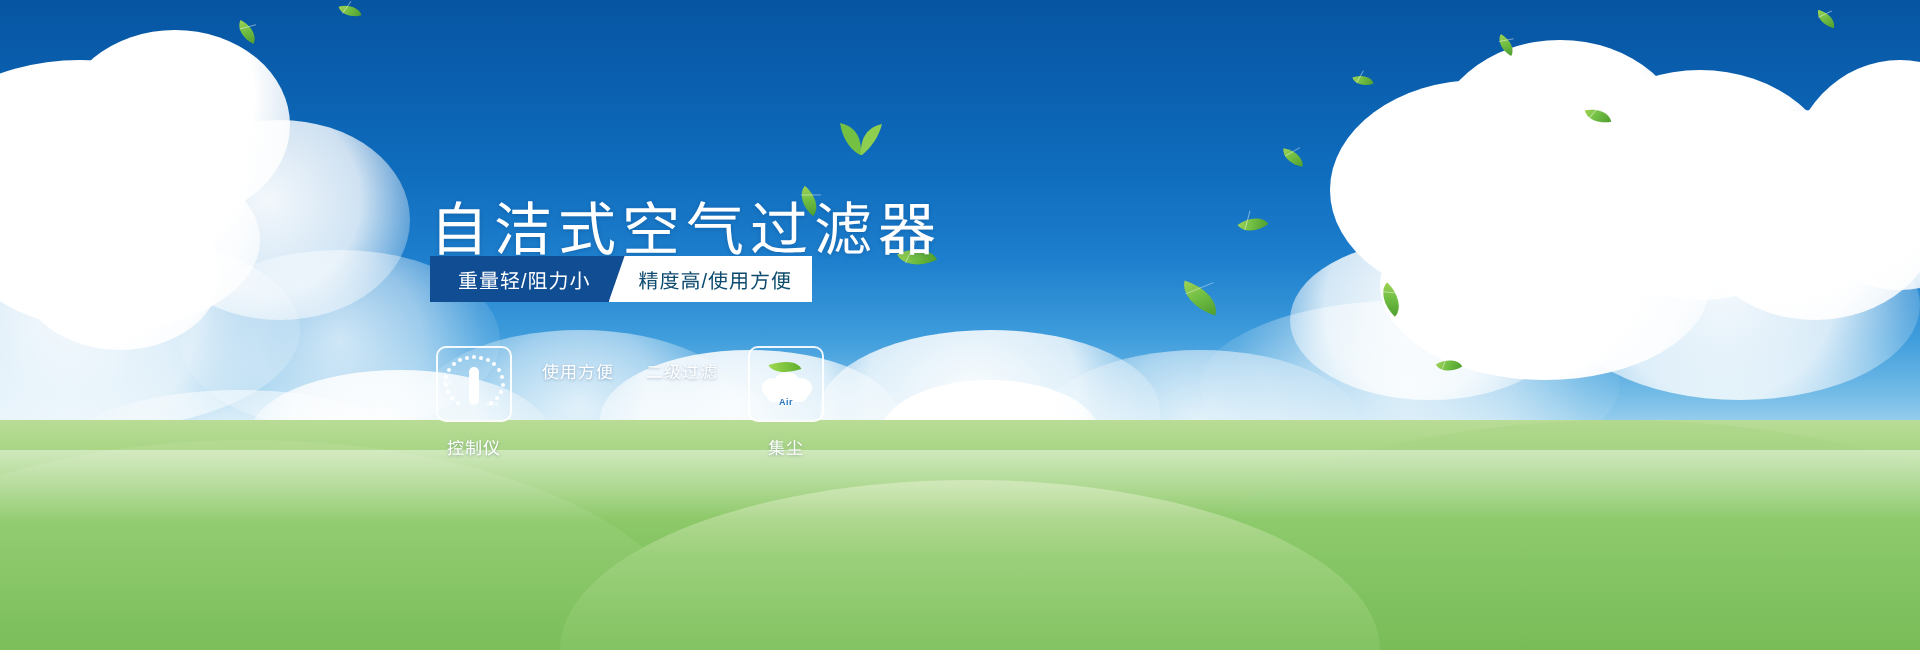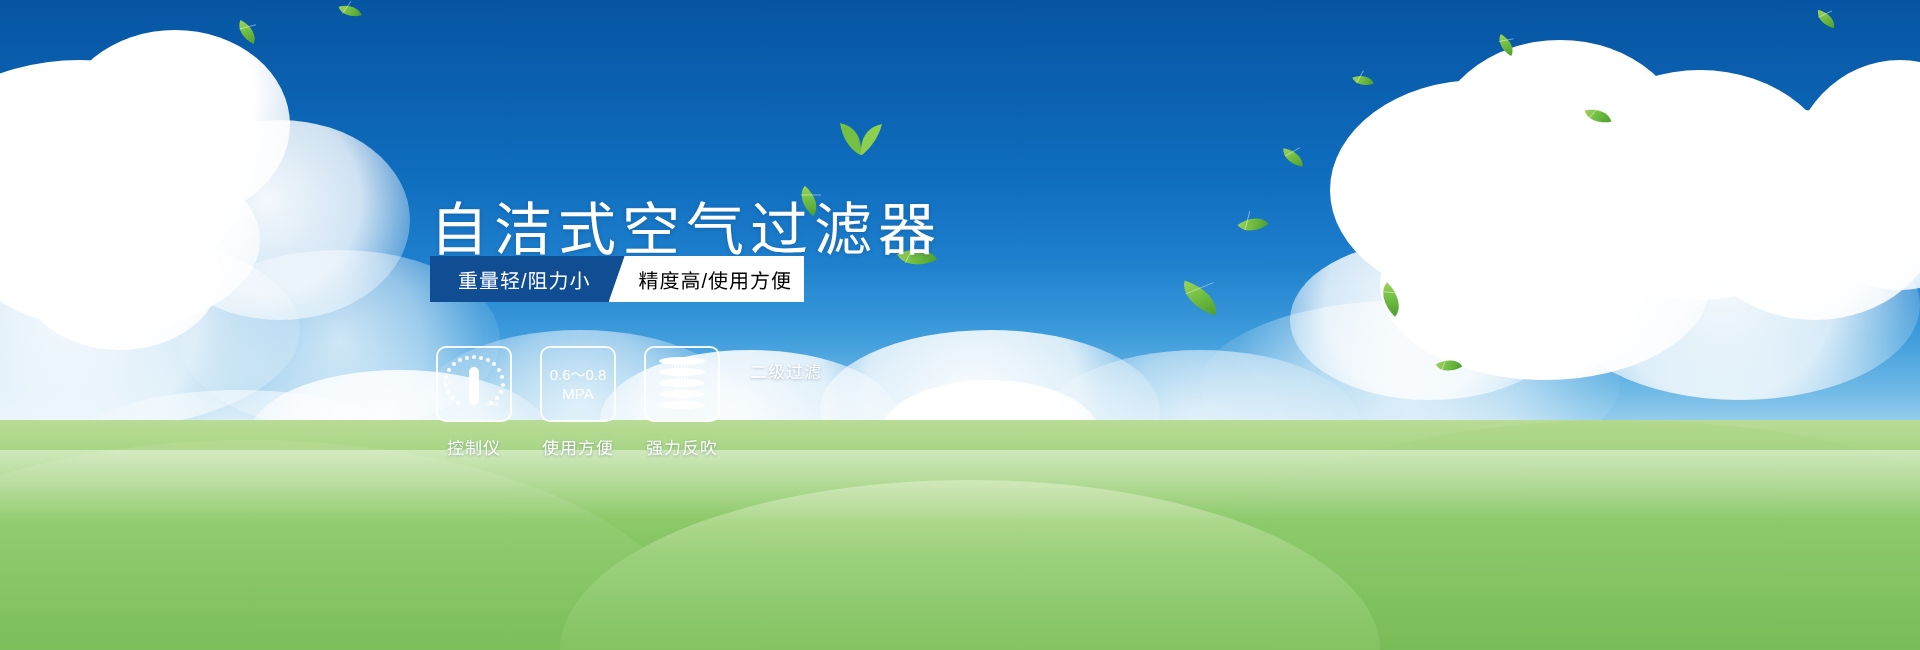--- a/index.html
+++ b/index.html
@@ -81,22 +81,22 @@
   .tag{
     display:flex;align-items:center;justify-content:center;
     font-size:20px;letter-spacing:1px;height:46px;padding:0 22px;
     white-space:nowrap;
   }
   .tag.primary{
     background:#104d93;color:#ffffff;
     padding-left:28px;padding-right:34px;
   }
   .tag.light{
-    background:#ffffff;color:#000000;
-    padding-left:30px;padding-right:12px;
+    background:#ffffff;color:#0c4a6e;
+    padding-left:30px;padding-right:20px;
     margin-left:-16px;
     clip-path:polygon(16px 0,100% 0,100% 100%,0 100%);
   }
 
   .features{
     position:absolute;left:436px;top:330px;display:flex;gap:28px;
   }
   .feature{width:76px;display:flex;flex-direction:column;align-items:center;}
   .fbox{
     width:76px;height:76px;border:2px solid rgba(255,255,255,0.92);
@@ -240,41 +240,37 @@
             <div class="dot" style="left:12px;top:46px;"></div>
             <div class="needle"></div>
             <span class="gtag" style="left:-1px;top:24px;">NO</span>
             <span class="gtag" style="left:42px;top:46px;">OFF</span>
           </div>
         </div>
         <div class="flabel">控制仪</div>
       </div>
 
       <div class="feature">
+        <div class="flabel">使用方便</div>
+      </div>
+
+
+      <div class="feature">
+        <div class="flabel">二级过滤</div>
+      </div>
+
+      <div class="feature">
         <div class="fbox">
-          <div class="ftext">0.6～0.8</div>
-          <div class="ftext">MPA</div>
-        </div>
-        <div class="flabel">使用方便</div>
-      </div>
-
-      <div class="feature">
-        <div class="fbox">
-          <div class="coil">
-            <div class="stem"></div>
-            <div class="ring" style="top:0px;"></div>
-            <div class="ring" style="top:11px;"></div>
-            <div class="ring" style="top:22px;"></div>
-            <div class="ring" style="top:33px;"></div>
-            <div class="ring" style="top:44px;"></div>
+          <div class="cloudicon">
+            <div class="ci-leaf"></div>
+            <div class="ci-blob" style="left:2px;top:16px;width:22px;height:20px;"></div>
+            <div class="ci-blob" style="left:14px;top:10px;width:26px;height:24px;"></div>
+            <div class="ci-blob" style="left:30px;top:16px;width:22px;height:20px;"></div>
+            <div class="ci-blob" style="left:6px;top:24px;width:42px;height:16px;border-radius:10px;"></div>
+            <div class="ci-text">Air</div>
           </div>
         </div>
-        <div class="flabel">强力反吹</div>
-      </div>
-
-      <div class="feature">
-        <div class="flabel">二级过滤</div>
-      </div>
-
+        <div class="flabel">集尘</div>
+      </div>
 
     </div>
   </div>
 </div>
 
 </body></html>

